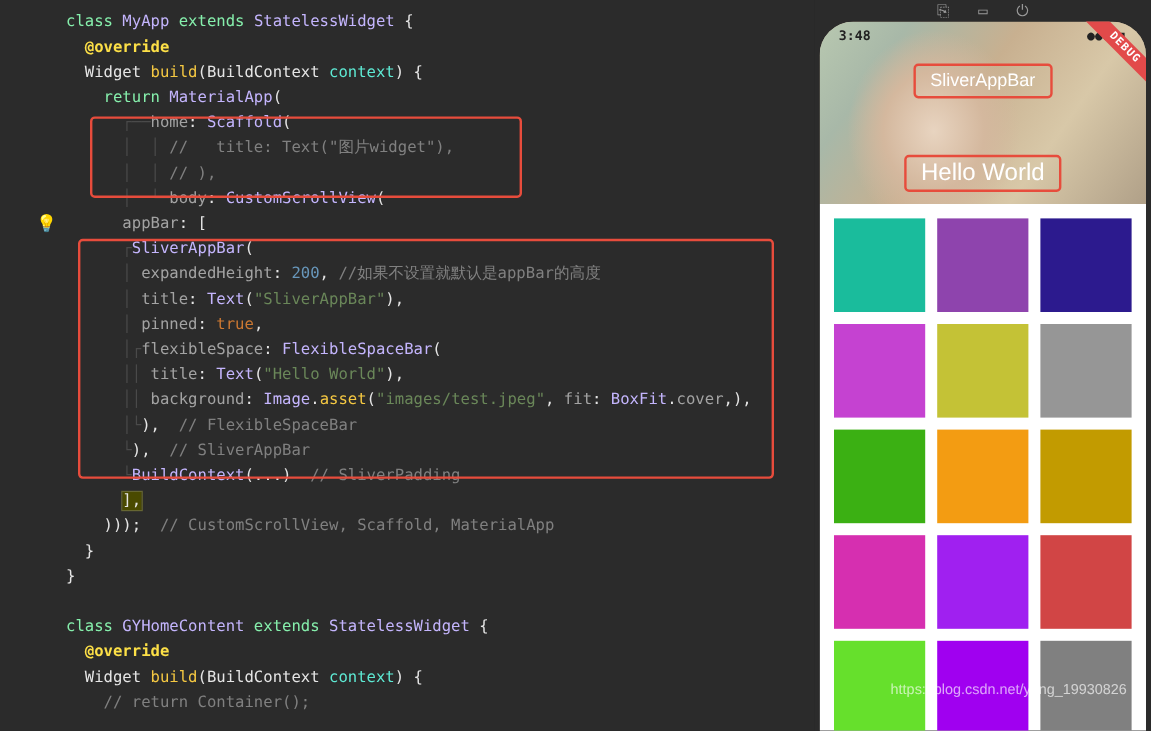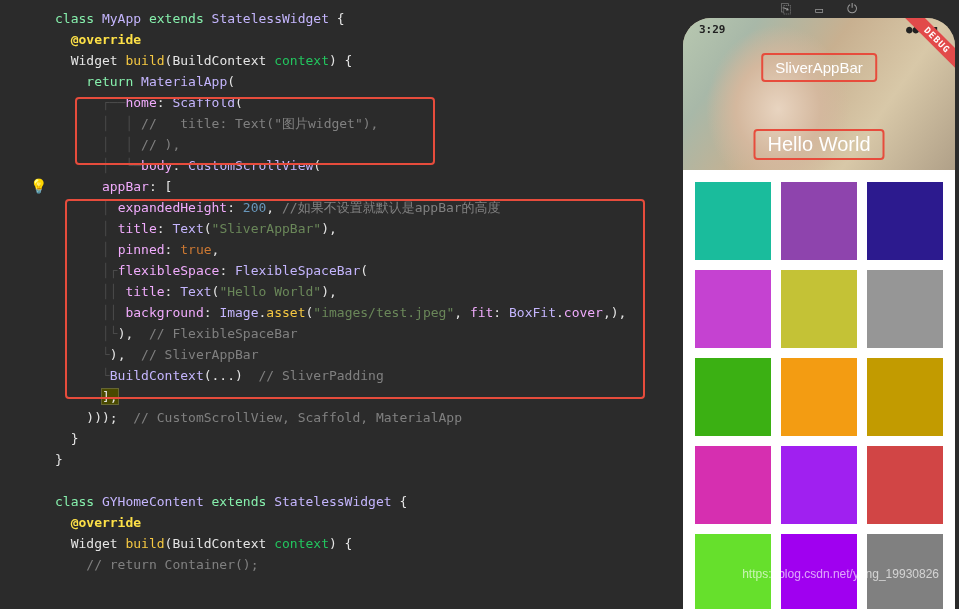--- a/index.html
+++ b/index.html
@@ -65,22 +65,22 @@
       border: 2px solid #e74c3c;
       border-radius: 4px;
       pointer-events: none;
     }
     
     .kw { color: #86efac; }
     .cls { color: #c4b5fd; }
     .meta { color: #fde047; font-weight: bold; }
     .typ { color: #e5e5e5; }
     .fn { color: #f5c842; }
-    .param { color: #22c55e; }
-    .prop { color: #f0abfc; }
+    .param { color: #5eead4; }
+    .prop { color: #a3a3a3; }
     .str { color: #6a8759; }
     .num { color: #6897bb; }
     .bool { color: #cc7832; }
     .cmt { color: #808080; }
     .punc { color: #e5e5e5; }
     .guideline { color: #4a4a4a; }
     
     .sim-pane {
       width: 280px;
       background: #2b2b2b;
@@ -199,20 +199,21 @@
   <div class="code-area" id="code-area">
       <div class="line"><span></span><span class="kw">class </span><span class="cls">MyApp </span><span class="kw">extends </span><span class="cls">StatelessWidget </span><span class="punc">{</span></div>
       <div class="line"><span>  </span><span class="meta">@override</span></div>
       <div class="line"><span>  </span><span class="typ">Widget </span><span class="fn">build</span><span class="punc">(</span><span class="typ">BuildContext </span><span class="param">context</span><span class="punc">) {</span></div>
       <div class="line"><span>    </span><span class="kw">return </span><span class="cls">MaterialApp</span><span class="punc">(</span></div>
       <div class="line"><span>      </span><span class="guideline">┌──</span><span class="prop">home</span><span class="punc">: </span><span class="cls">Scaffold</span><span class="punc">(</span></div>
       <div class="line"><span>      </span><span class="guideline">│  │ </span><span class="cmt">//   title: Text("图片widget"),</span></div>
       <div class="line"><span>      </span><span class="guideline">│  │ </span><span class="cmt">// ),</span></div>
       <div class="line"><span>      </span><span class="guideline">│  └─</span><span class="prop">body</span><span class="punc">: </span><span class="cls">CustomScrollView</span><span class="punc">(</span></div>
       <div class="line"><span>      </span><span class="prop">appBar</span><span class="punc">: [</span></div>
+      <div class="line"><span>      </span><span class="guideline">┌</span><span class="cls">SliverAppBar</span><span class="punc">(</span></div>
       <div class="line"><span>      </span><span class="guideline">│ </span><span class="prop">expandedHeight</span><span class="punc">: </span><span class="num">200</span><span class="punc">, </span><span class="cmt">//如果不设置就默认是appBar的高度</span></div>
       <div class="line"><span>      </span><span class="guideline">│ </span><span class="prop">title</span><span class="punc">: </span><span class="cls">Text</span><span class="punc">(</span><span class="str">"SliverAppBar"</span><span class="punc">),</span></div>
       <div class="line"><span>      </span><span class="guideline">│ </span><span class="prop">pinned</span><span class="punc">: </span><span class="bool">true</span><span class="punc">,</span></div>
       <div class="line"><span>      </span><span class="guideline">│┌</span><span class="prop">flexibleSpace</span><span class="punc">: </span><span class="cls">FlexibleSpaceBar</span><span class="punc">(</span></div>
       <div class="line"><span>      </span><span class="guideline">││ </span><span class="prop">title</span><span class="punc">: </span><span class="cls">Text</span><span class="punc">(</span><span class="str">"Hello World"</span><span class="punc">),</span></div>
       <div class="line"><span>      </span><span class="guideline">││ </span><span class="prop">background</span><span class="punc">: </span><span class="cls">Image</span><span class="punc">.</span><span class="fn">asset</span><span class="punc">(</span><span class="str">"images/test.jpeg"</span><span class="punc">, </span><span class="prop">fit</span><span class="punc">: </span><span class="cls">BoxFit</span><span class="punc">.</span><span class="prop">cover</span><span class="punc">,),</span></div>
       <div class="line"><span>      </span><span class="guideline">│└</span><span class="punc">),  </span><span class="cmt">// FlexibleSpaceBar</span></div>
       <div class="line"><span>      </span><span class="guideline">└</span><span class="punc">)</span><span class="punc">,  </span><span class="cmt">// SliverAppBar</span></div>
       <div class="line"><span>      </span><span class="guideline">└</span><span class="cls">BuildContext</span><span class="punc">(...)  </span><span class="cmt">// SliverPadding</span></div>
       <div class="line"><span>      </span><span class="punc" style="background: rgb(74, 74, 0); outline: rgb(102, 102, 51) solid 1px;">],</span></div>
@@ -233,21 +234,21 @@
   <div class="sim-toolbar">
     <span>⎘</span>
     <span>▭</span>
     <span>⏻</span>
   </div>
   <div class="sim-device">
     <div class="debug-banner">DEBUG</div>
     <div class="appbar-area">
       <div class="appbar-photo"></div>
       <div class="status-bar">
-        <span>3:29</span>
+        <span>3:48</span>
         <span>●●● ▮</span>
       </div>
       <div class="appbar-title-box">SliverAppBar</div>
       <div class="flex-title-box">Hello World</div>
     </div>
     <div class="grid-area" id="grid-area">
         <div class="grid-cell" style="background: rgb(26, 188, 156);"></div>
         <div class="grid-cell" style="background: rgb(142, 68, 173);"></div>
         <div class="grid-cell" style="background: rgb(44, 26, 142);"></div>
         <div class="grid-cell" style="background: rgb(197, 66, 209);"></div>

